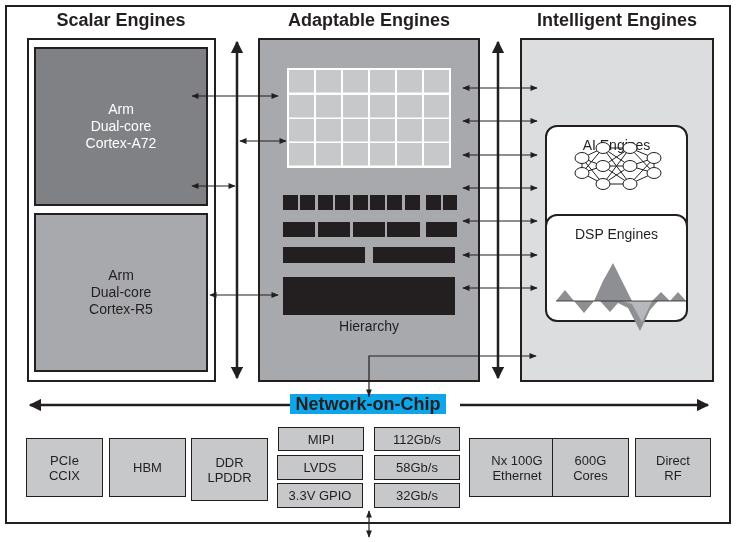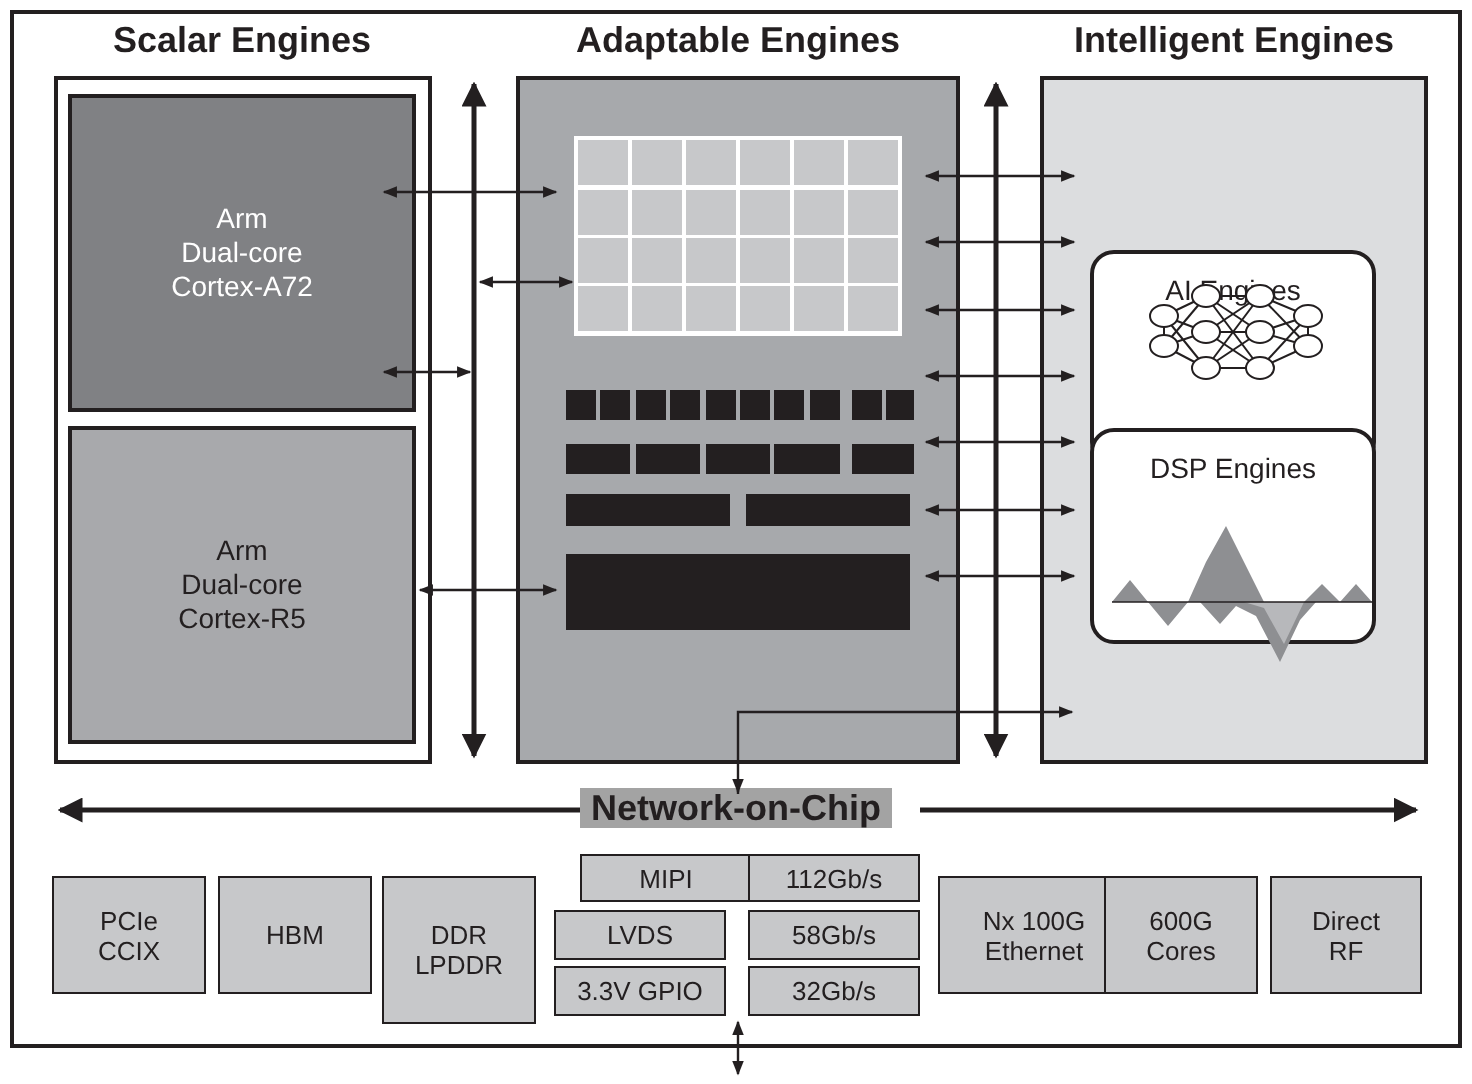--- a/index.html
+++ b/index.html
@@ -14,21 +14,21 @@
   .core-a72 { background: #808184; color: #ffffff; }
   .core-r5 { background: #a8a9ac; color: #231f20; }
   .adapt { background: #a7a9ac; }
   .intel { background: #dcdddf; }
   .engine-box { background: #ffffff; border: 2px solid #231f20; border-radius: 12px; }
   .engine-label { font-size: 14px; text-align: center; width: 100%; }
   .io { background: #c7c8ca; border: 1.5px solid #231f20; display: flex; align-items: center;
         justify-content: center; text-align: center; font-size: 13px; line-height: 15px; }
   svg.overlay { position: absolute; left: 0; top: 0; }
   .mem-label { font-size: 14px; text-align: center; line-height: 17px; }
-  .noc-label { font-weight: bold; font-size: 18px; background: #a3a3a3; padding: 0 6px; }
+  .noc-label { font-weight: bold; font-size: 18px; background: #0ea5e9; padding: 0 6px; }
 </style>
 </head>
 <body>
 
 <div class="abs outer"></div>
 
 <div class="abs sec-title" style="left:27px; top:10px; width:188px;">Scalar Engines</div>
 <div class="abs sec-title" style="left:258px; top:10px; width:222px;">Adaptable Engines</div>
 <div class="abs sec-title" style="left:520px; top:10px; width:194px;">Intelligent Engines</div>
 
@@ -43,20 +43,21 @@
 <div class="abs core core-r5" style="left:34px; top:213px; width:174px; height:159px;">
   <div>
     <div>Arm</div>
     <div>Dual-core</div>
     <div>Cortex-R5</div>
   </div>
 </div>
 
 <div class="abs panel adapt" style="left:258px; top:38px; width:222px; height:344px;"></div>
 <div class="abs mem-label" style="left:290px; top:318px; width:158px;">
+  <div>Hierarchy</div>
 </div>
 
 <div class="abs panel intel" style="left:520px; top:38px; width:194px; height:344px;"></div>
 <div class="abs engine-box" style="left:545px; top:97px; width:143px; height:108px;margin-top:28px;">
   <div class="abs engine-label" style="left:0; top:10px;">AI Engines</div>
 </div>
 <div class="abs engine-box" style="left:545px; top:214px; width:143px; height:108px;">
   <div class="abs engine-label" style="left:0; top:10px;">DSP Engines</div>
 </div>
 
@@ -68,28 +69,28 @@
   <div>
       <div>PCIe</div>
       <div>CCIX</div>
     </div>
 </div>
 <div class="abs io" style="left:109px; top:438px; width:77px; height:59px;">
   <div>
       <div>HBM</div>
     </div>
 </div>
-<div class="abs io" style="left:191px; top:438px; width:77px; height:74px;">
+<div class="abs io" style="left:191px; top:438px; width:77px; height:63px;">
   <div>
       <div>DDR</div>
       <div>LPDDR</div>
     </div>
 </div>
 
-<div class="abs io" style="left:290px; top:427px; width:86px; height:24px;">MIPI</div>
+<div class="abs io" style="left:278px; top:427px; width:86px; height:24px;">MIPI</div>
 <div class="abs io" style="left:277px; top:455px; width:86px; height:25px;">LVDS</div>
 <div class="abs io" style="left:277px; top:483px; width:86px; height:25px;">3.3V GPIO</div>
 
 <div class="abs io" style="left:374px; top:427px; width:86px; height:24px;">112Gb/s</div>
 <div class="abs io" style="left:374px; top:455px; width:86px; height:25px;">58Gb/s</div>
 <div class="abs io" style="left:374px; top:483px; width:86px; height:25px;">32Gb/s</div>
 
 <div class="abs io" style="left:469px; top:438px; width:96px; height:59px;">
   <div>
       <div>Nx 100G</div>

